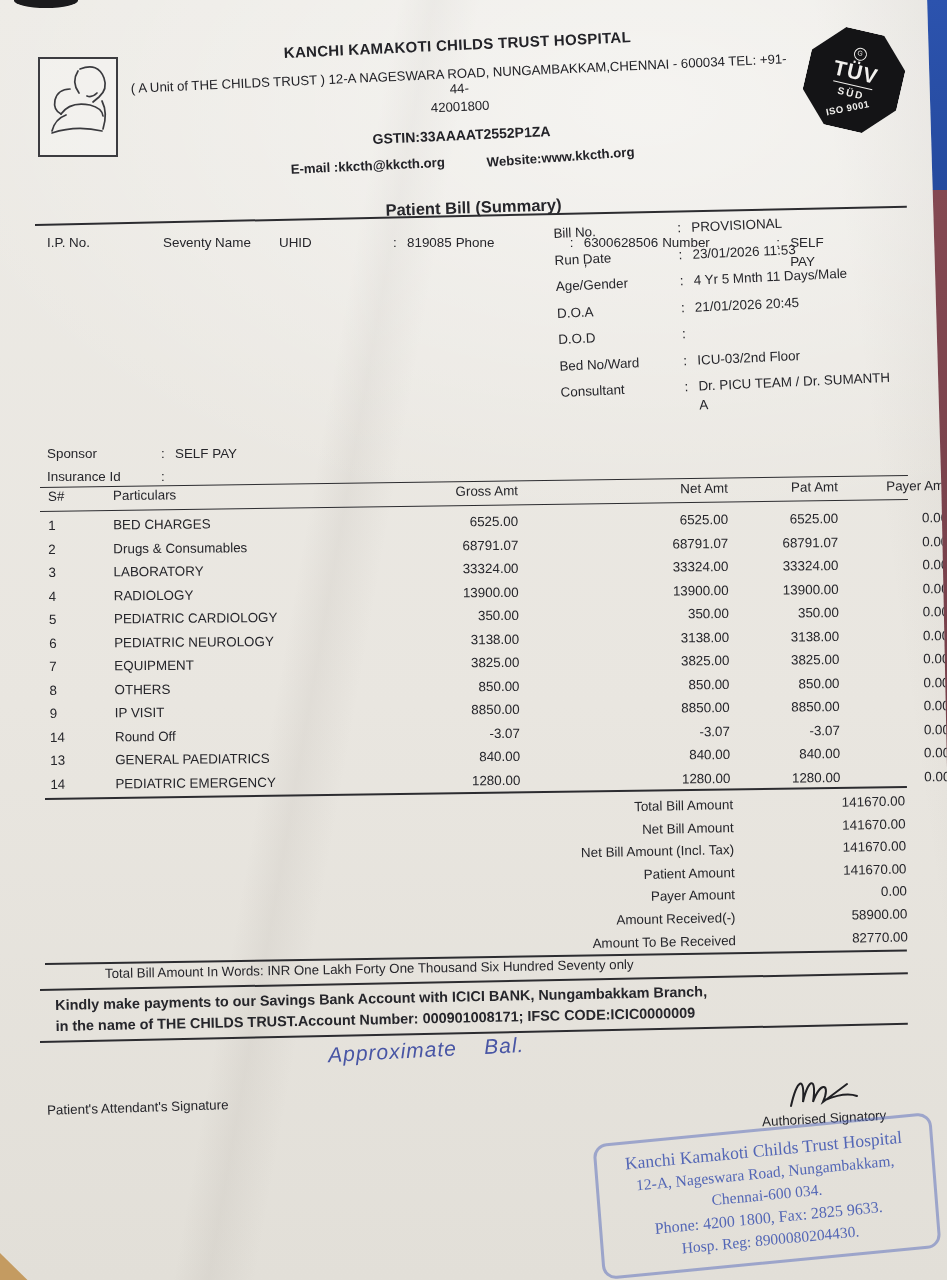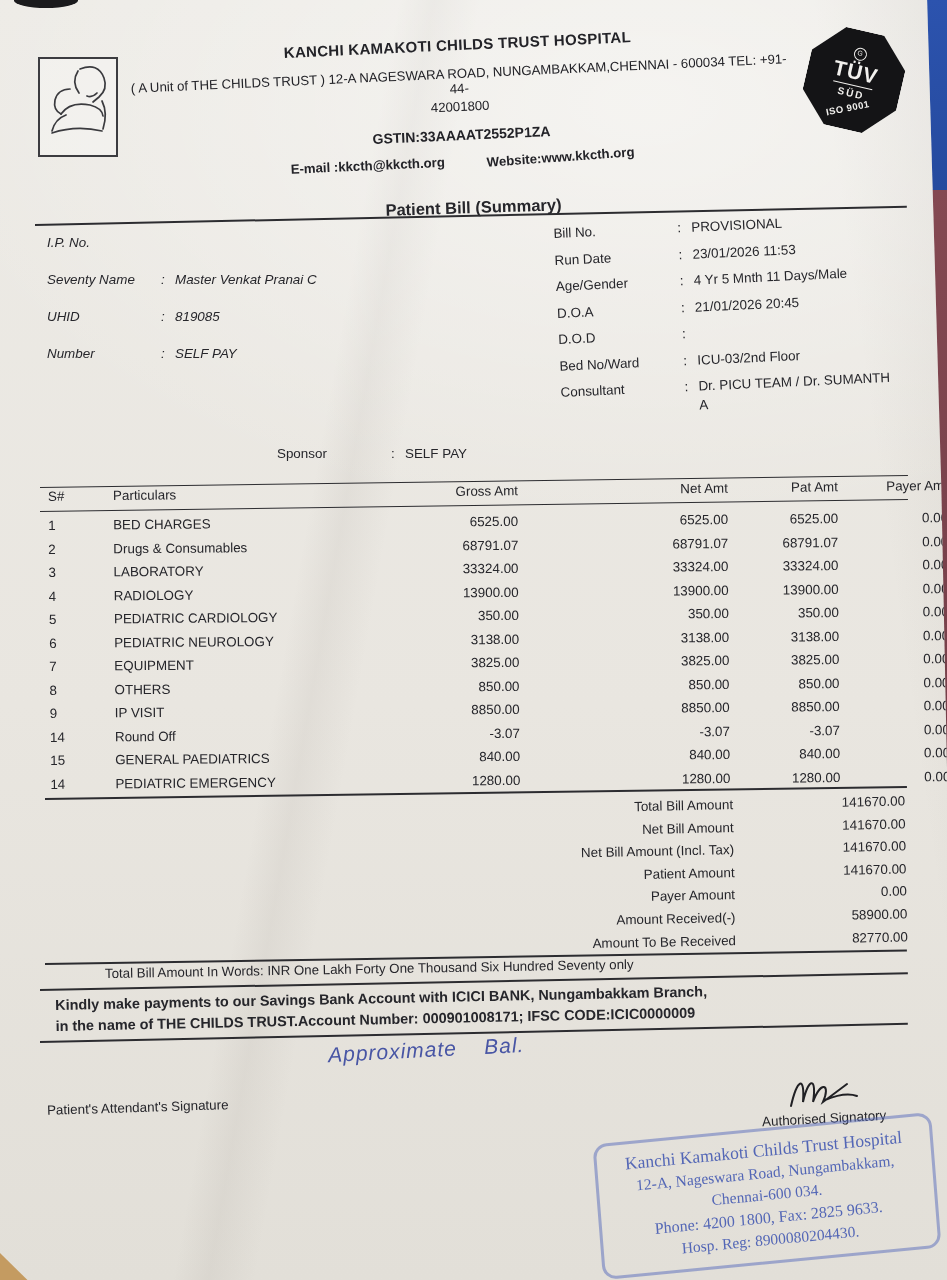--- a/index.html
+++ b/index.html
@@ -39,22 +39,22 @@
   .tuv .t3{font-size:9.5px;font-weight:bold;margin-top:4px;letter-spacing:.5px;transform:rotate(-24deg);}
   
   .title{position:absolute;left:0;top:198px;width:947px;text-align:center;font-weight:bold;font-size:16.5px;transform:rotate(-1.8deg);}
   .rule{position:absolute;border-top:2px solid #2c2c30;transform-origin:left center;}
   .rule.thin{border-top-width:1.6px;}
   
   .irow{display:grid;grid-template-columns:var(--lw) 1fr;}
   .il{font-size:13.4px;line-height:19px;}
   .iv{font-size:13.4px;line-height:19px;position:relative;padding-left:16px;white-space:pre-line;}
   .iv::before{content:":";position:absolute;left:2px;top:0;}
-  .info-left{position:absolute;left:47px;top:233px;width:470px;--lw:112px;display:flex;flex-direction:column;gap:18px;font-style:italic;}
-  .info-left-lower{position:absolute;left:47px;top:444px;width:420px;--lw:112px;display:flex;flex-direction:column;gap:4px;align-items:flex-end;}
+  .info-left{position:absolute;left:47px;top:233px;width:470px;--lw:112px;display:flex;flex-direction:row;gap:4px;}
+  .info-left-lower{position:absolute;left:47px;top:444px;width:420px;--lw:112px;display:flex;flex-direction:column;gap:4px;}
   .info-right{position:absolute;left:553px;top:224px;width:375px;--lw:122px;display:flex;flex-direction:column;gap:7.5px;transform:rotate(-2.6deg);transform-origin:left top;}
   
   .tbl-head,.trow{display:grid;grid-template-columns:65px 305px 110px 210px 110px 110px;}
   .tbl-head{position:absolute;left:40px;top:489px;width:910px;font-size:13.4px;transform:rotate(-0.7deg);transform-origin:left center;}
   .tbl-head span{padding-left:8px;}
   .tbl-body{position:absolute;left:40px;top:514px;width:910px;transform:rotate(-0.5deg);transform-origin:left top;}
   .trow{height:23.5px;font-size:13.4px;align-items:center;}
   .trow span{padding-left:8px;}
   .num{text-align:right;padding-left:0 !important;padding-right:2px;}
   .hnum{text-align:right;padding-left:0 !important;padding-right:2px;}
@@ -130,42 +130,49 @@
     <div class="rule" style="left:35px;top:224px;width:872px;transform:rotate(-1.2deg);"></div>
 
     <div class="info-left">
 
         <div class="irow">
           <span class="il">I.P. No.</span>
         </div>
 
         <div class="irow">
           <span class="il">Seventy Name</span>
-          <span class="iv">Master Venkat Pranai  C</span>
         </div>
 
         <div class="irow">
           <span class="il">UHID</span>
           <span class="iv">819085</span>
         </div>
 
 
+        <div class="irow">
+          <span class="il">Phone</span>
+          <span class="iv">6300628506 ,</span>
+        </div>
 
         <div class="irow">
           <span class="il">Number</span>
           <span class="iv">SELF PAY</span>
         </div>
       </div>
     <div class="info-left-lower">
 
         <div class="irow">
           <span class="il">Sponsor</span>
           <span class="iv">SELF PAY</span>
         </div>
 
+        <div class="irow">
+          <span class="il">Insurance Id</span>
+          <span class="iv"></span>
+        </div>
       </div>
     <div class="info-right">
 
         <div class="irow">
           <span class="il">Bill No.</span>
           <span class="iv">PROVISIONAL</span>
         </div>
 
         <div class="irow">
           <span class="il">Run Date</span>
@@ -296,21 +303,21 @@
         <div class="trow">
           <span>14</span>
           <span>Round Off</span>
           <span class="num">-3.07</span>
           <span class="num">-3.07</span>
           <span class="num">-3.07</span>
           <span class="num">0.00</span>
         </div>
 
         <div class="trow">
-          <span>15</span>
+          <span>13</span>
           <span>GENERAL PAEDIATRICS</span>
           <span class="num">840.00</span>
           <span class="num">840.00</span>
           <span class="num">840.00</span>
           <span class="num">0.00</span>
         </div>
 
         <div class="trow">
           <span>14</span>
           <span>PEDIATRIC EMERGENCY</span>

